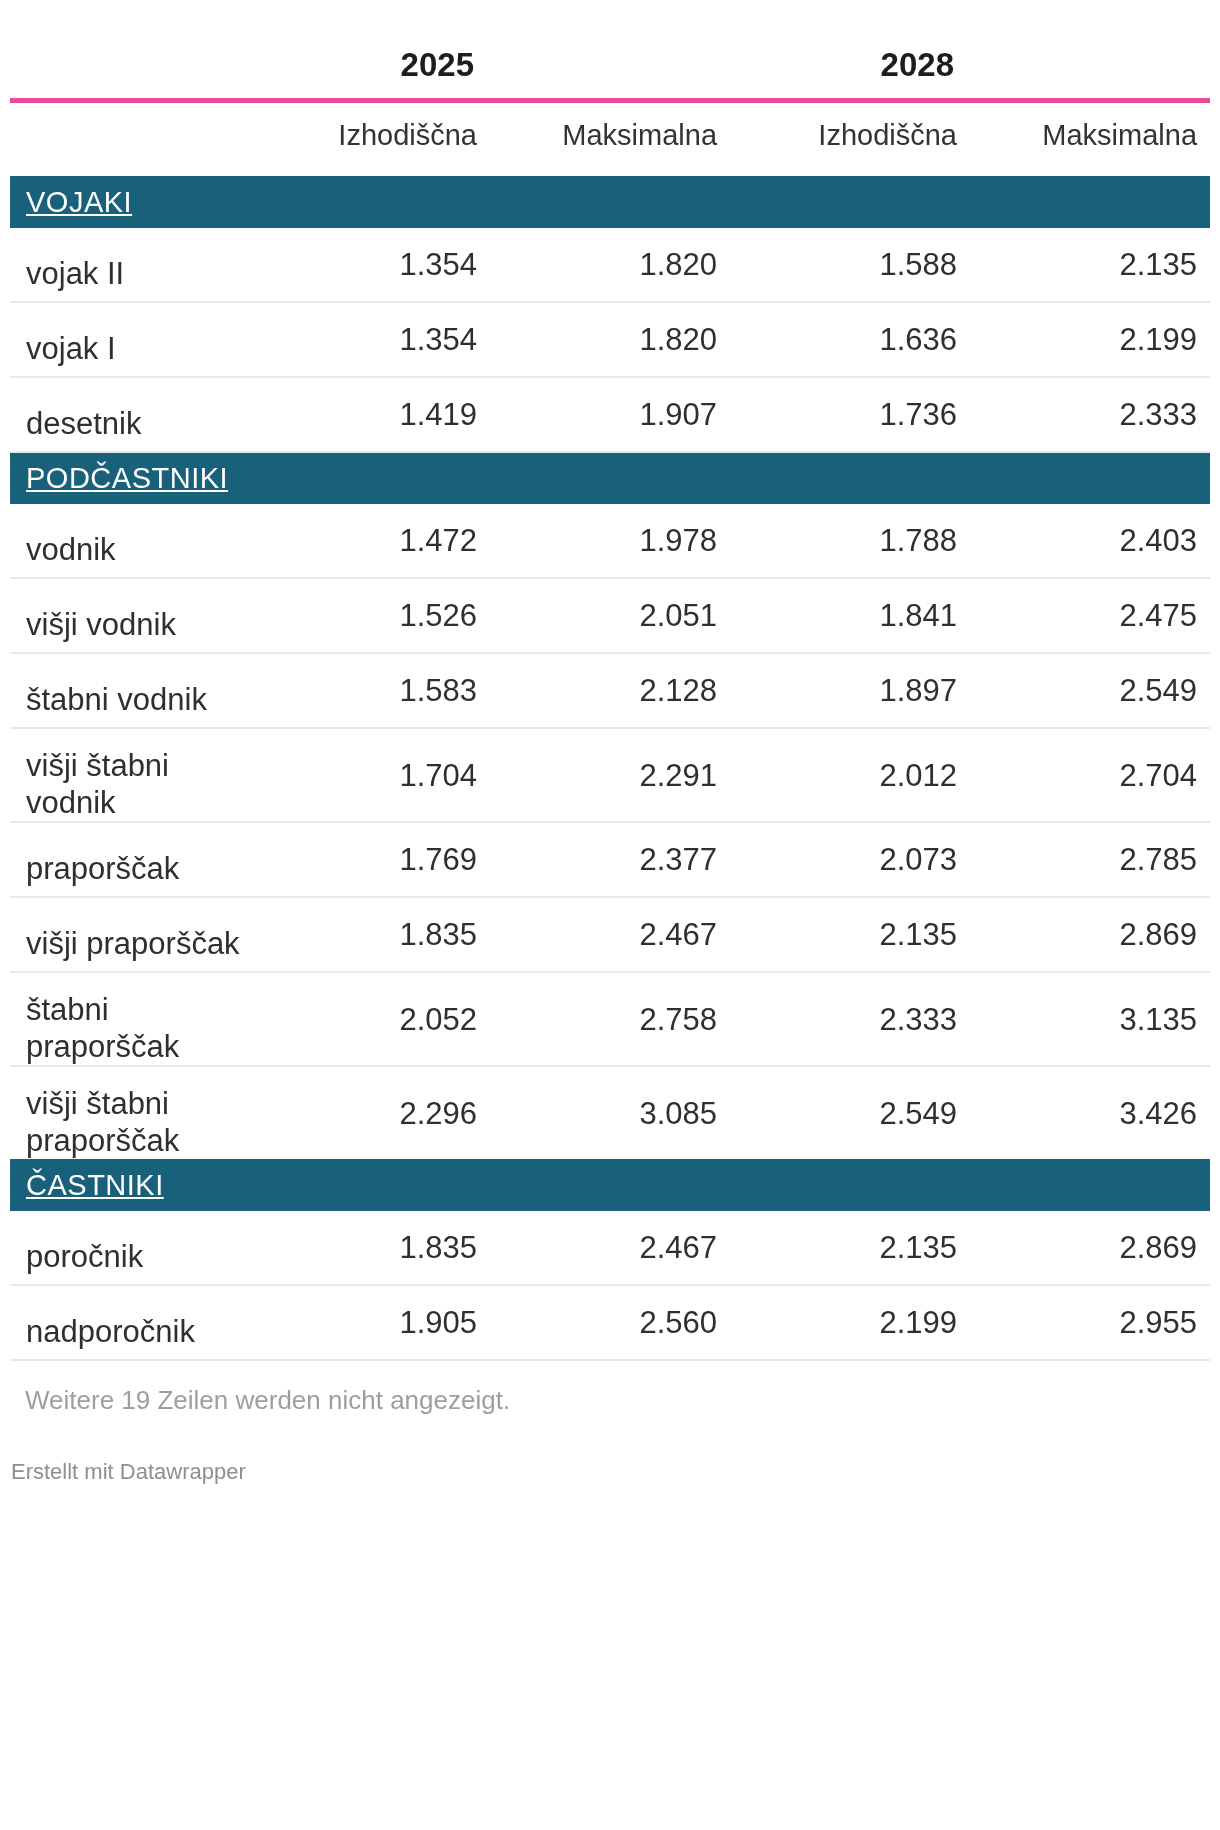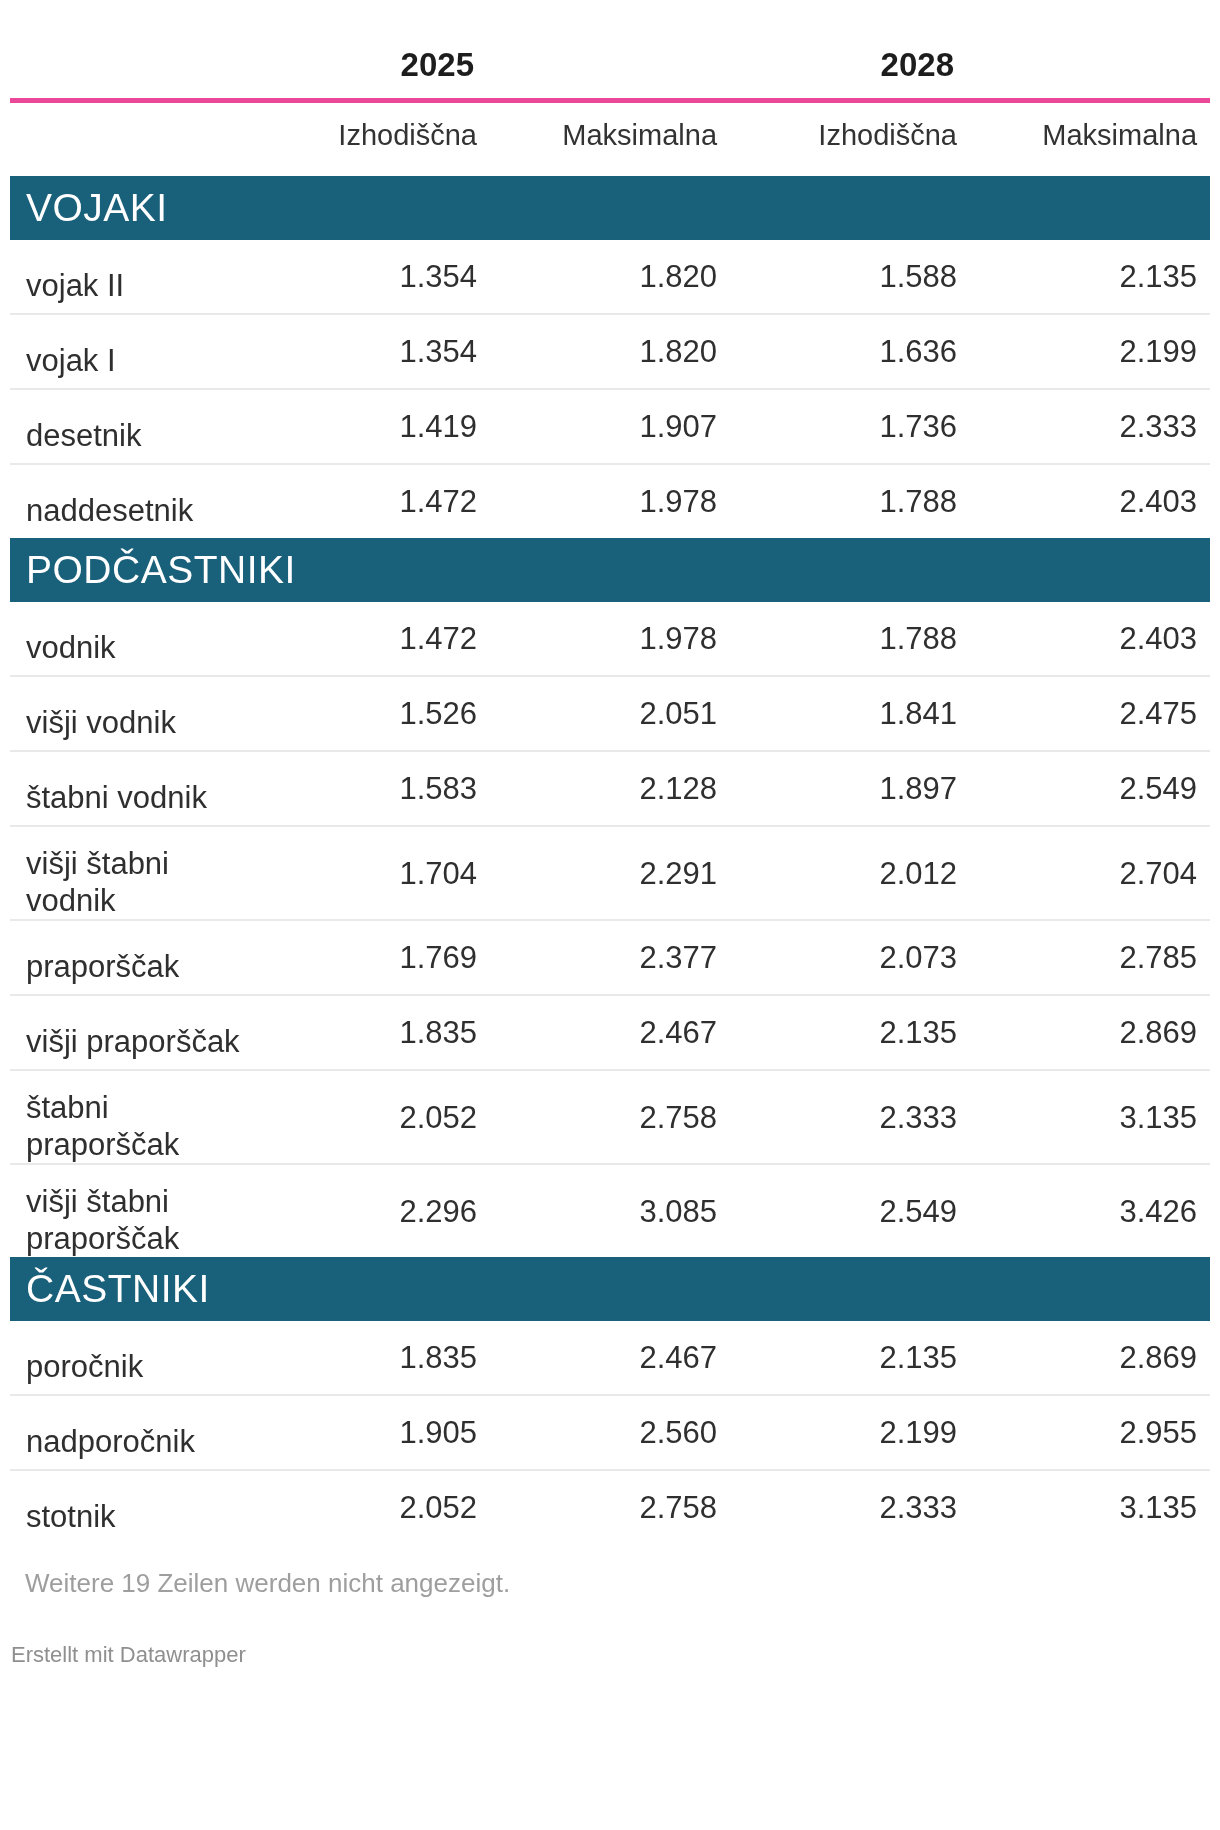--- a/index.html
+++ b/index.html
@@ -39,28 +39,29 @@
     text-align: right;
     font-weight: 400;
     font-size: 29px;
     color: #333333;
     padding: 0 13px 8px 0;
   }
   tr.sub-row th.corner { padding: 0; }
 
   
   td.section-cell {
-    height: 64px;
+    height: 52px;
     background: #19607a;
     color: #ffffff;
-    font-size: 39px;
+    font-size: 29px;
     letter-spacing: 0.5px;
     vertical-align: middle;
     text-align: left;
     padding: 0 0 0 16px;
+    text-decoration: underline;
   }
 
   
   tr.data-row td {
     padding: 18px 13px 18px 0;
     font-size: 31px;
     line-height: 37px;
     text-align: right;
     color: #2f2f2f;
     vertical-align: middle;
@@ -133,27 +134,20 @@
           <td class="num">1.636</td>
           <td class="num">2.199</td>
         </tr>
         <tr class="data-row">
           <td class="label one">desetnik</td>
           <td class="num">1.419</td>
           <td class="num">1.907</td>
           <td class="num">1.736</td>
           <td class="num">2.333</td>
         </tr>
-        <tr class="data-row no-divider">
-          <td class="label one">naddesetnik</td>
-          <td class="num">1.472</td>
-          <td class="num">1.978</td>
-          <td class="num">1.788</td>
-          <td class="num">2.403</td>
-        </tr>
         <tr>
           <td colspan="5" class="section-cell">PODČASTNIKI</td>
         </tr>
         <tr class="data-row">
           <td class="label one">vodnik</td>
           <td class="num">1.472</td>
           <td class="num">1.978</td>
           <td class="num">1.788</td>
           <td class="num">2.403</td>
         </tr>
@@ -219,25 +213,18 @@
           <td class="num">2.135</td>
           <td class="num">2.869</td>
         </tr>
         <tr class="data-row">
           <td class="label one">nadporočnik</td>
           <td class="num">1.905</td>
           <td class="num">2.560</td>
           <td class="num">2.199</td>
           <td class="num">2.955</td>
         </tr>
-        <tr class="data-row no-divider">
-          <td class="label one">stotnik</td>
-          <td class="num">2.052</td>
-          <td class="num">2.758</td>
-          <td class="num">2.333</td>
-          <td class="num">3.135</td>
-        </tr>
       </tbody>
   </table>
 
   <div class="truncation-note">Weitere 19 Zeilen werden nicht angezeigt.</div>
   <a class="attribution" href="#">Erstellt mit Datawrapper</a>
 </div>
 
 </body></html>

